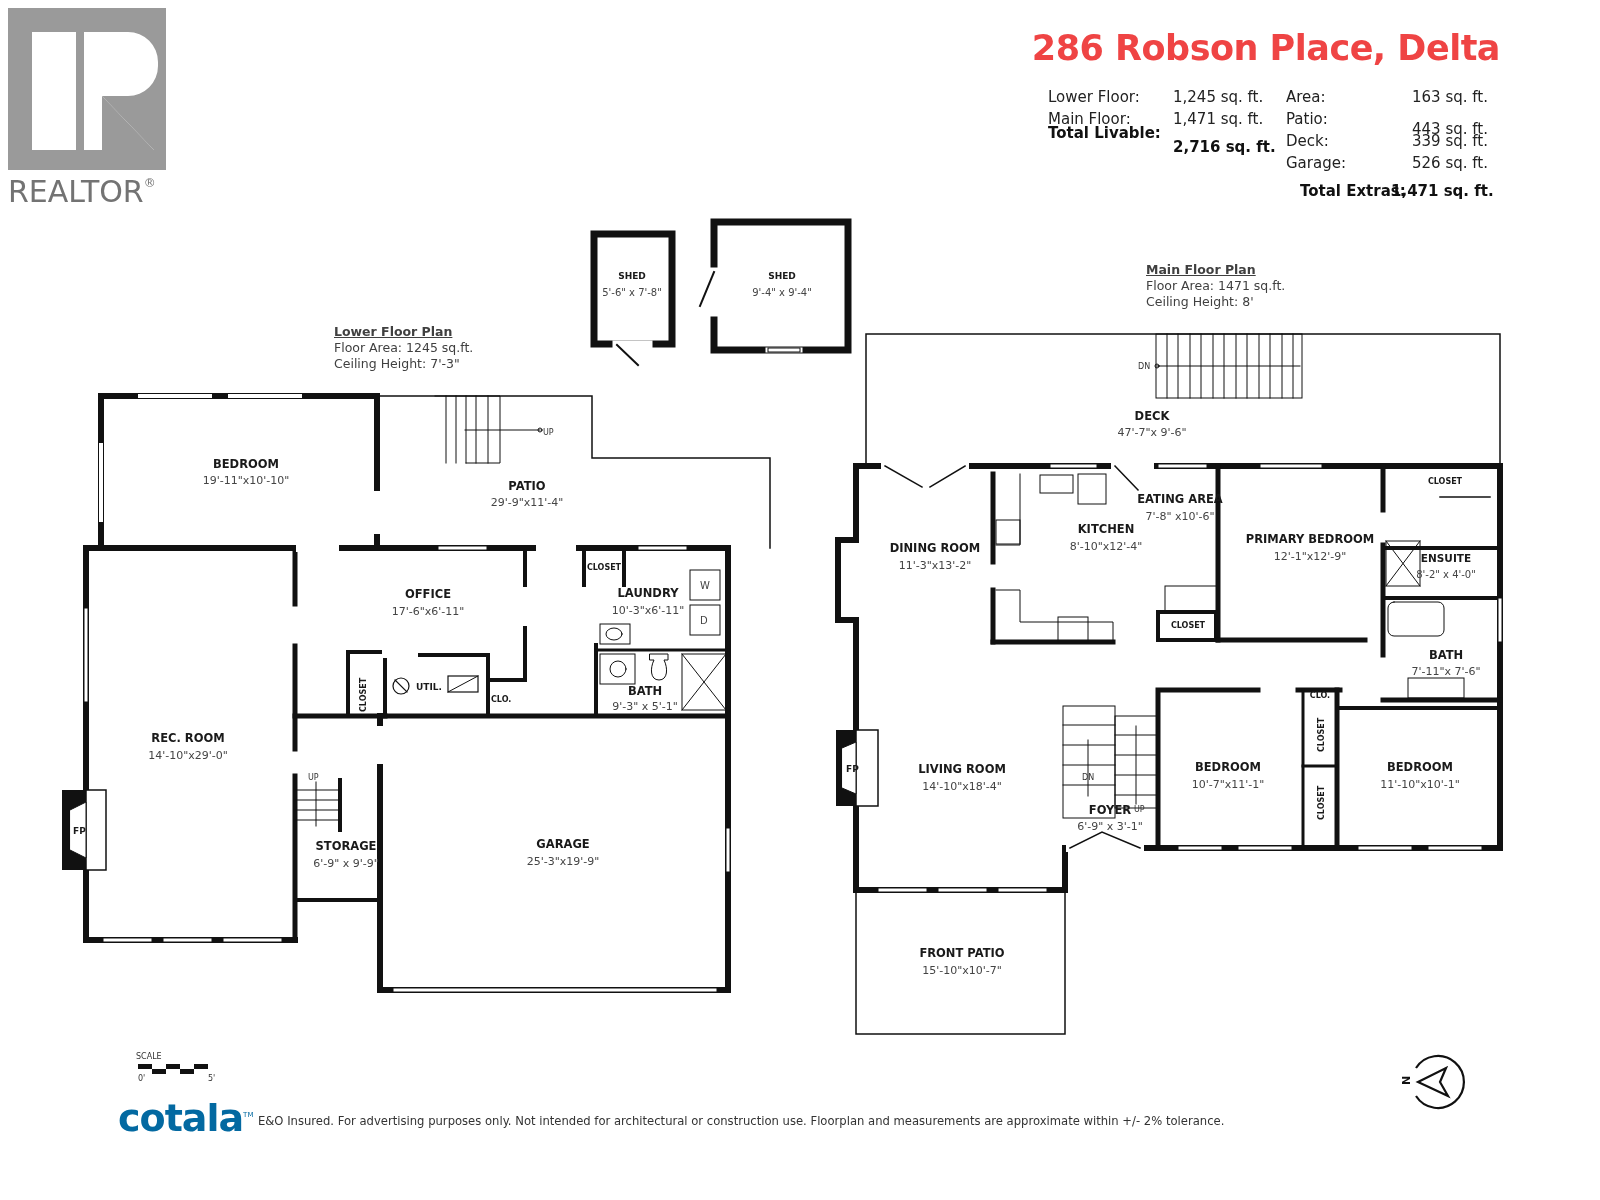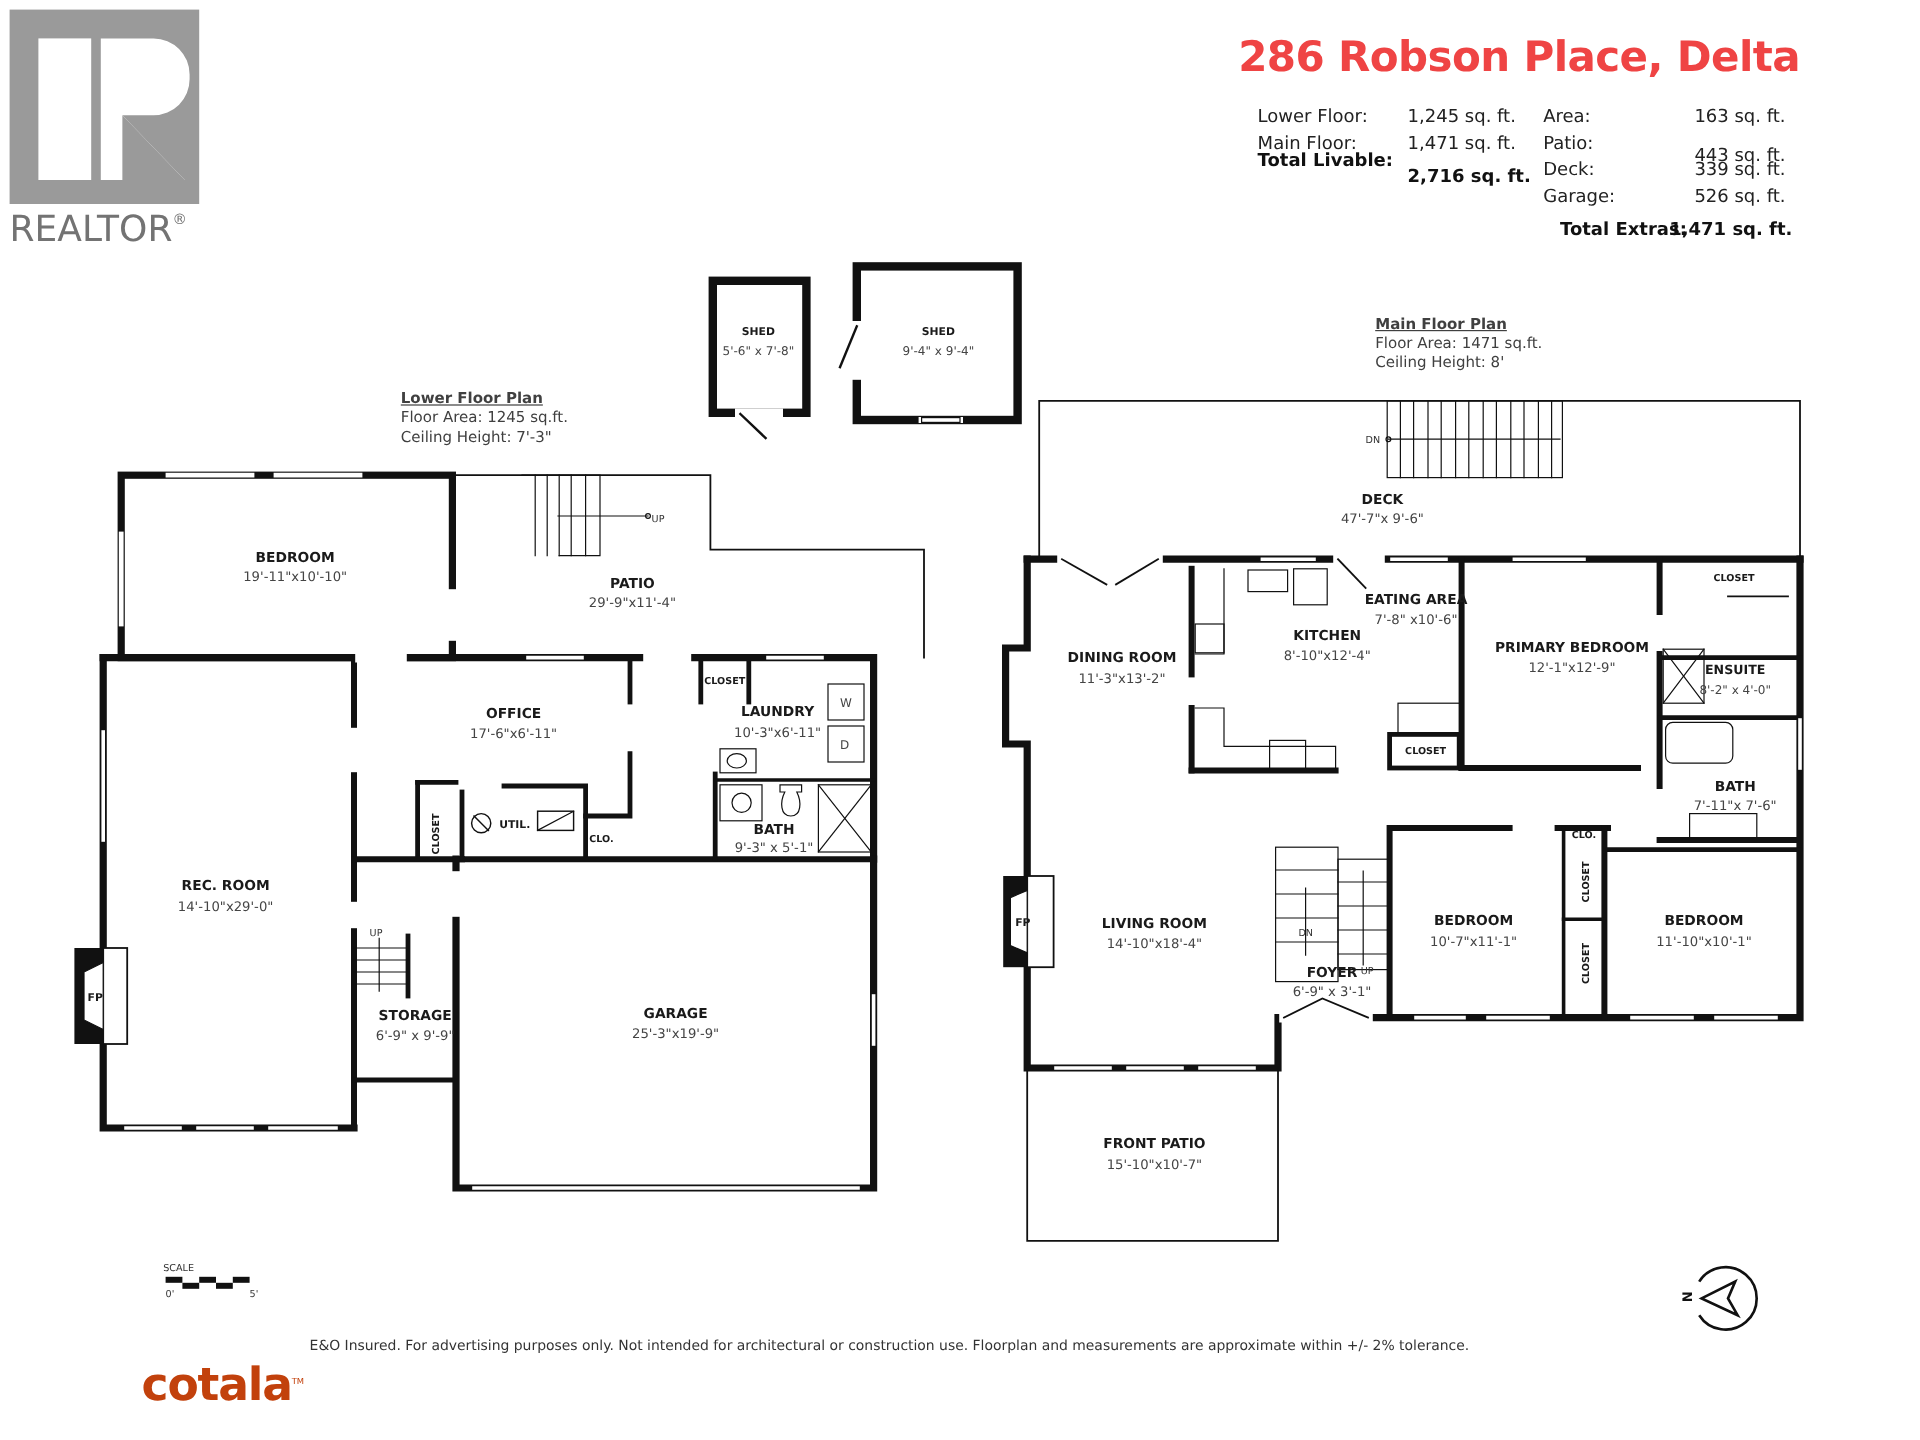--- a/index.html
+++ b/index.html
@@ -17,21 +17,21 @@
   .bold { font-weight:700; color:#111; }
   
   .plan-head { font-family:"DejaVu Sans", sans-serif; font-size:12.5px; color:#404040; line-height:16px; white-space:nowrap; }
   .plan-head .h { font-weight:700; text-decoration:underline; }
   svg text { font-family:"DejaVu Sans", sans-serif; }
   .rn { font-size:11.5px; font-weight:700; fill:#1a1a1a; }
   .rd { font-size:11px; fill:#444; }
   .rs { font-size:9px; font-weight:700; fill:#1a1a1a; }
   .tiny { font-size:8px; fill:#333; }
   
-  .cotala { left:118px; top:1096px; font-family:"DejaVu Sans", sans-serif; font-weight:700; font-size:38px; color:#c2410c; letter-spacing:-1px;margin-top:36px; }
+  .cotala { left:118px; top:1096px; font-family:"DejaVu Sans", sans-serif; font-weight:700; font-size:38px; color:#0369a1; letter-spacing:-1px; }
   .cotala sup { font-size:7px; font-weight:400; letter-spacing:0; }
   .disclaimer { left:258px; top:1114px; font-family:"DejaVu Sans", sans-serif; font-size:11.6px; color:#333; white-space:nowrap; }
   .scale { left:136px; top:1052px; width:90px; height:40px; }
   .scale-label { position:absolute; left:0; top:0; font-size:8px; color:#333; }
   .scale-0 { position:absolute; left:2px; top:22px; font-size:8px; color:#333; }
   .scale-5 { position:absolute; left:72px; top:22px; font-size:8px; color:#333; }
   .compass { left:1396px; top:1046px; width:72px; height:72px; }
 </style>
 </head>
 <body>

